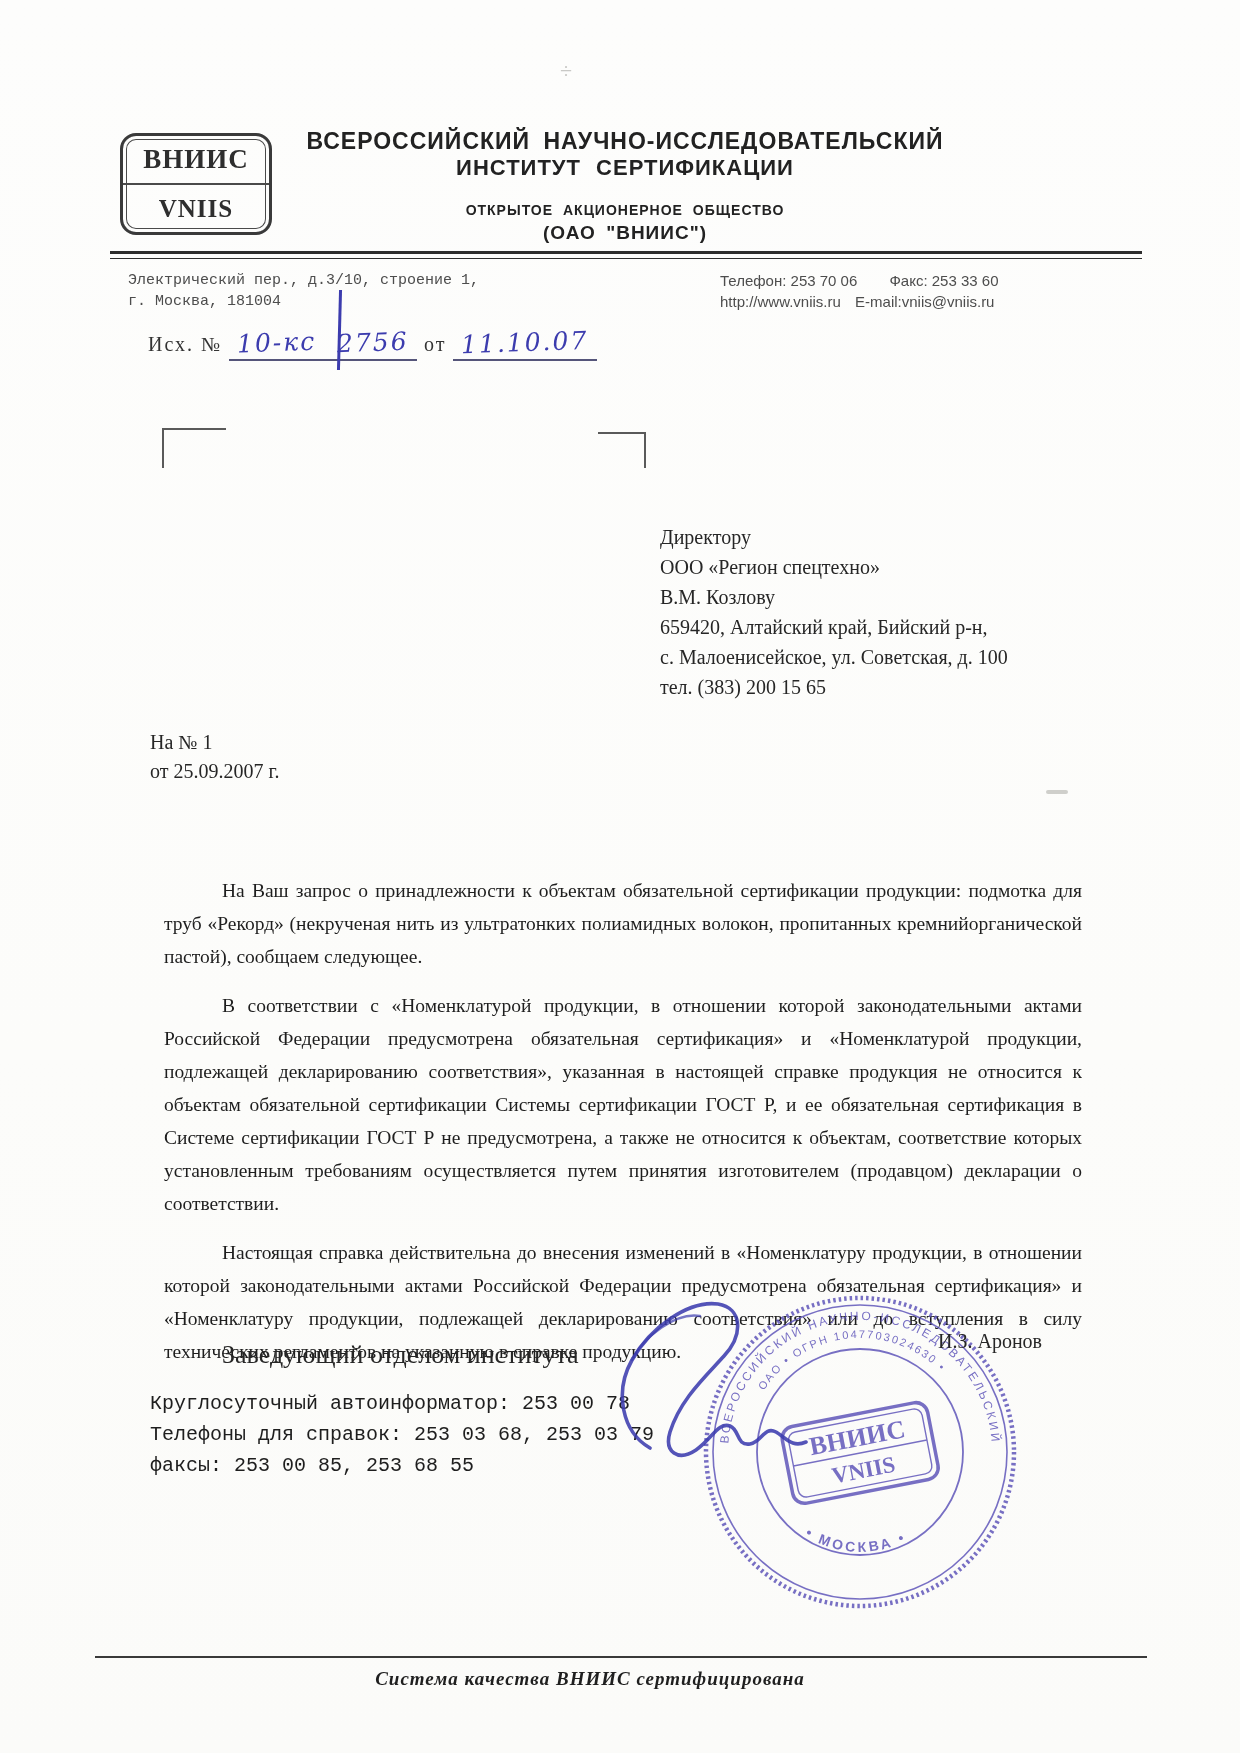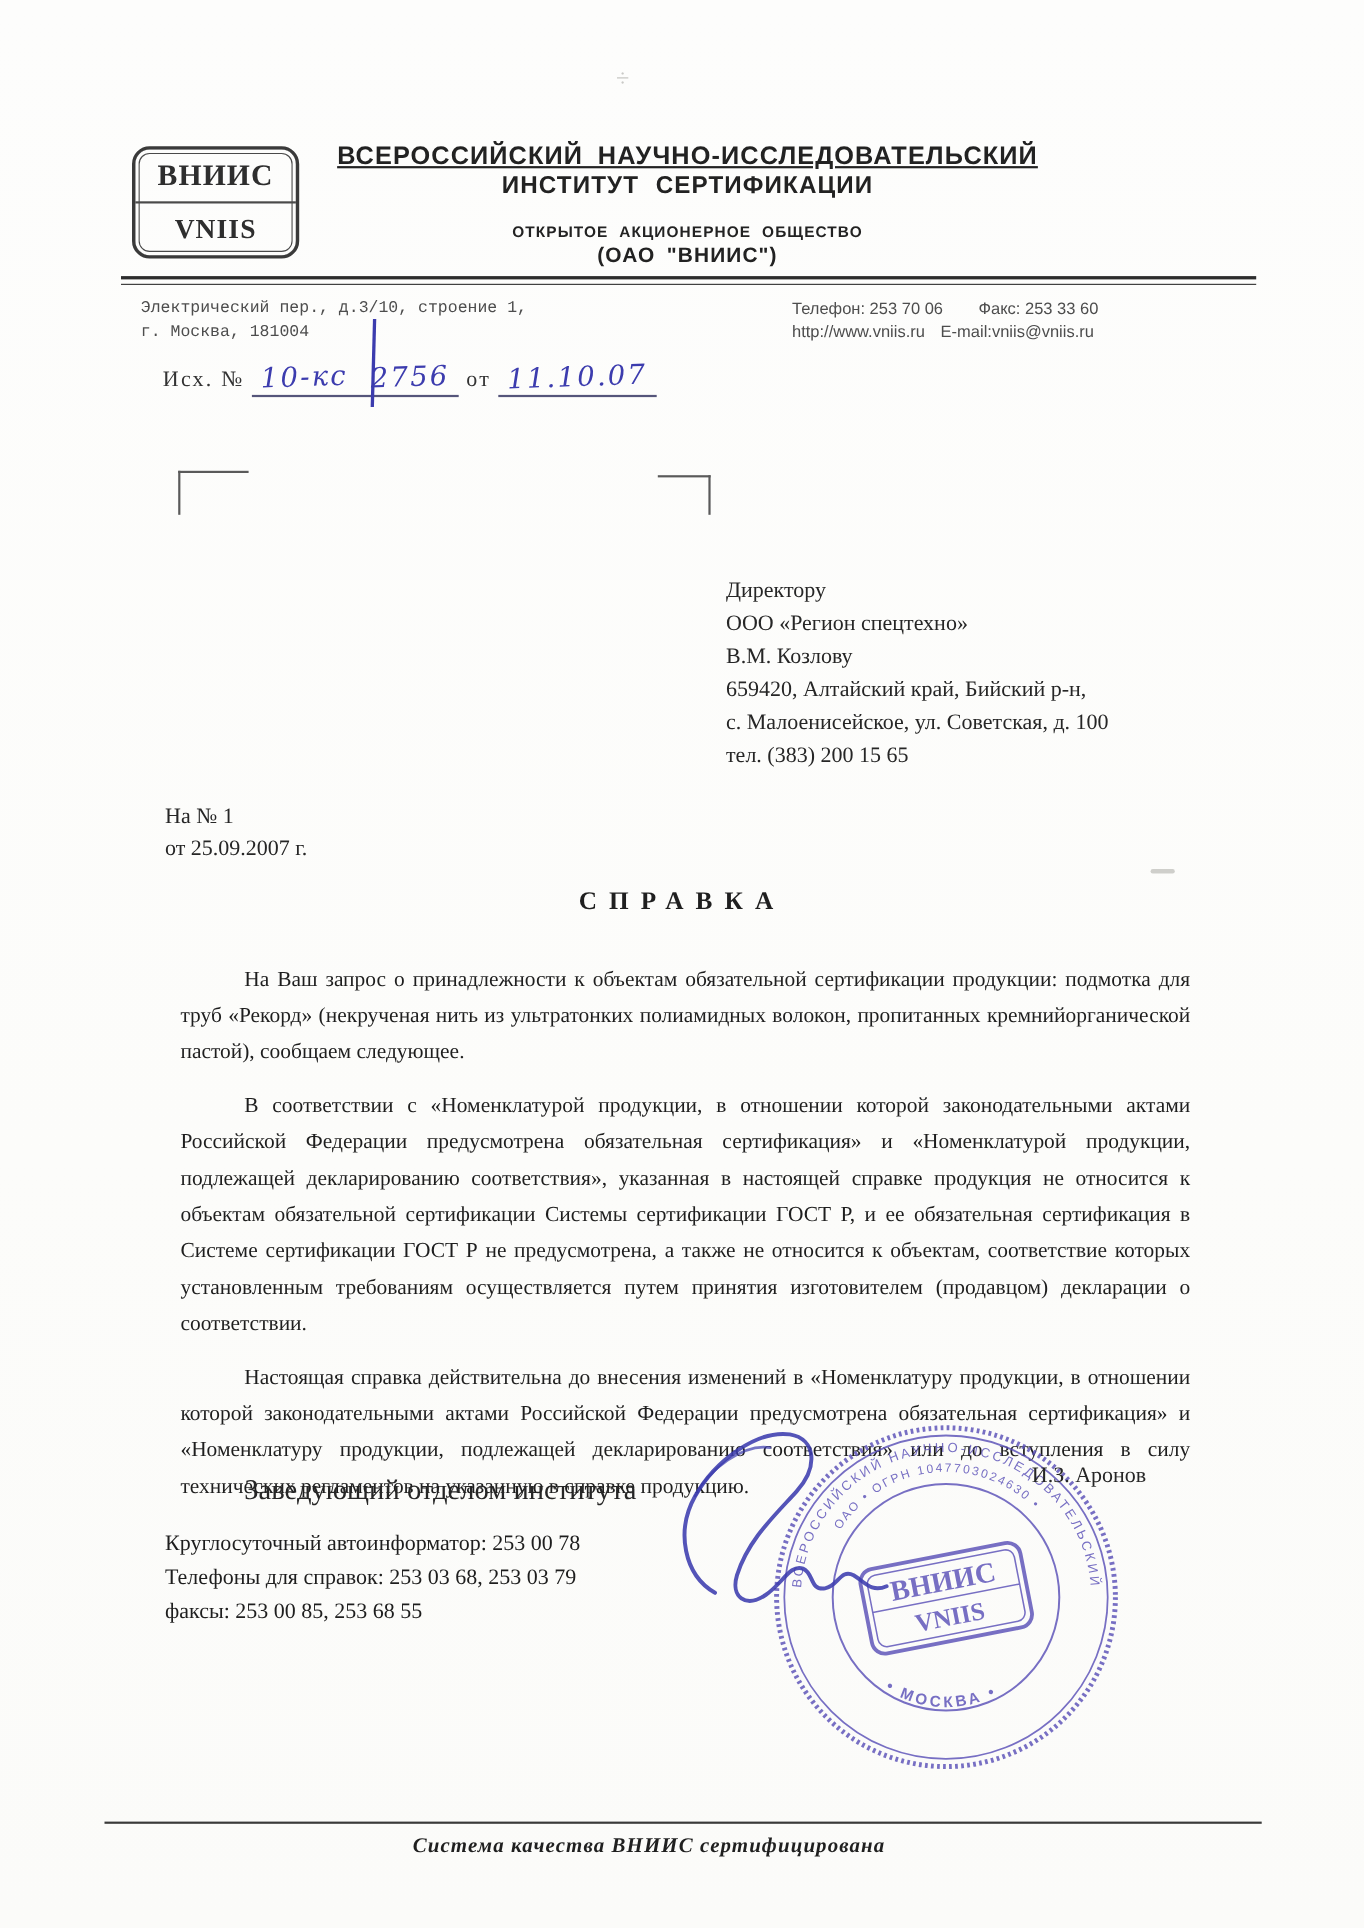--- a/index.html
+++ b/index.html
@@ -22,21 +22,21 @@
   .logo-cell{
     flex:1;display:flex;align-items:center;justify-content:center;
     font-family:"Liberation Serif",serif;font-weight:bold;color:#2e2e2e;
   }
   .logo-cell.top{font-size:27px;border-bottom:2px solid #4a4a4a;letter-spacing:1px;}
   .logo-cell.bottom{font-size:25px;letter-spacing:1px;}
   .orghead{
     position:absolute;left:300px;top:128px;width:650px;text-align:center;
     font-family:"Liberation Sans",sans-serif;font-weight:bold;color:#222;
   }
-  .orghead .l1{font-size:23px;letter-spacing:1px;word-spacing:6px;text-decoration:underline;}
+  .orghead .l1{font-size:23px;letter-spacing:1px;word-spacing:6px;}
   .orghead .l2{font-size:22px;letter-spacing:1px;word-spacing:8px;margin-top:0;}
   .orghead .l3{font-size:14px;letter-spacing:1px;word-spacing:5px;margin-top:21px;}
   .orghead .l4{font-size:19px;letter-spacing:1px;word-spacing:4px;margin-top:4px;}
   .dblrule{
     position:absolute;left:110px;top:251px;width:1032px;height:4px;
     border-top:3px solid #2d2d2d;border-bottom:1px solid #2d2d2d;
   }
   .addr{
     position:absolute;left:128px;top:270px;width:400px;
     font-family:Liberation Mono, monospace;font-size:15px;color:#4d4d4d;line-height:21px;
@@ -91,21 +91,21 @@
   .body-text{
     position:absolute;left:148px;top:858px;width:950px;
     font-size:19.5px;line-height:33px;text-align:justify;color:#1e1e1e;
   }
   .body-text p{margin:16px;text-indent:58px;}
   
   .sig-position{position:absolute;left:222px;top:1340px;font-size:26px;color:#262626;}
   .sig-name{position:absolute;left:938px;top:1330px;font-size:20px;color:#262626;z-index:3;}
   .contacts{
     position:absolute;left:150px;top:1388px;
-    font-size:20px;line-height:31px;color:#1e1e1e;
+    font-size:20px;line-height:31px;color:#1e1e1e;font-family:Liberation Mono, monospace;
   }
   .sig-svg{position:absolute;left:592px;top:1272px;z-index:2;}
   .stamp-svg{position:absolute;left:694px;top:1286px;z-index:1;opacity:.82;}
   
   .footrule{position:absolute;left:95px;top:1656px;width:1052px;border-top:2.5px solid #3a3a3a;}
   .footer-text{
     position:absolute;left:0;top:1668px;width:1180px;text-align:center;
     font-size:19px;font-weight:bold;font-style:italic;letter-spacing:1px;
     color:#1f1f1f;
   }
@@ -166,21 +166,20 @@
     <div>659420, Алтайский край, Бийский р-н,</div>
     <div>с. Малоенисейское, ул. Советская, д. 100</div>
     <div>тел. (383) 200 15 65</div>
   </div>
 
   <div class="replyref">
     <div>На № 1</div>
     <div>от 25.09.2007 г.</div>
   </div>
 
-  <div class="title">СПРАВКА</div>
 
   <div class="body-text">
     <p>На Ваш запрос о принадлежности к объектам обязательной сертификации продукции: подмотка для труб «Рекорд» (некрученая нить из ультратонких полиамидных волокон, пропитанных кремнийорганической пастой), сообщаем следующее.</p>
     <p>В соответствии с «Номенклатурой продукции, в отношении которой законодательными актами Российской Федерации предусмотрена обязательная сертификация» и «Номенклатурой продукции, подлежащей декларированию соответствия», указанная в настоящей справке продукция не относится к объектам обязательной сертификации Системы сертификации ГОСТ Р, и ее обязательная сертификация в Системе сертификации ГОСТ Р не предусмотрена, а также не относится к объектам, соответствие которых установленным требованиям осуществляется путем принятия изготовителем (продавцом) декларации о соответствии.</p>
     <p>Настоящая справка действительна до внесения изменений в «Номенклатуру продукции, в отношении которой законодательными актами Российской Федерации предусмотрена обязательная сертификация» и «Номенклатуру продукции, подлежащей декларированию соответствия» или до вступления в силу технических регламентов на указанную в справке продукцию.</p>
   </div>
 
   <div class="sig-position">Заведующий отделом института</div>
   <div class="sig-name">И.З. Аронов</div>
 

